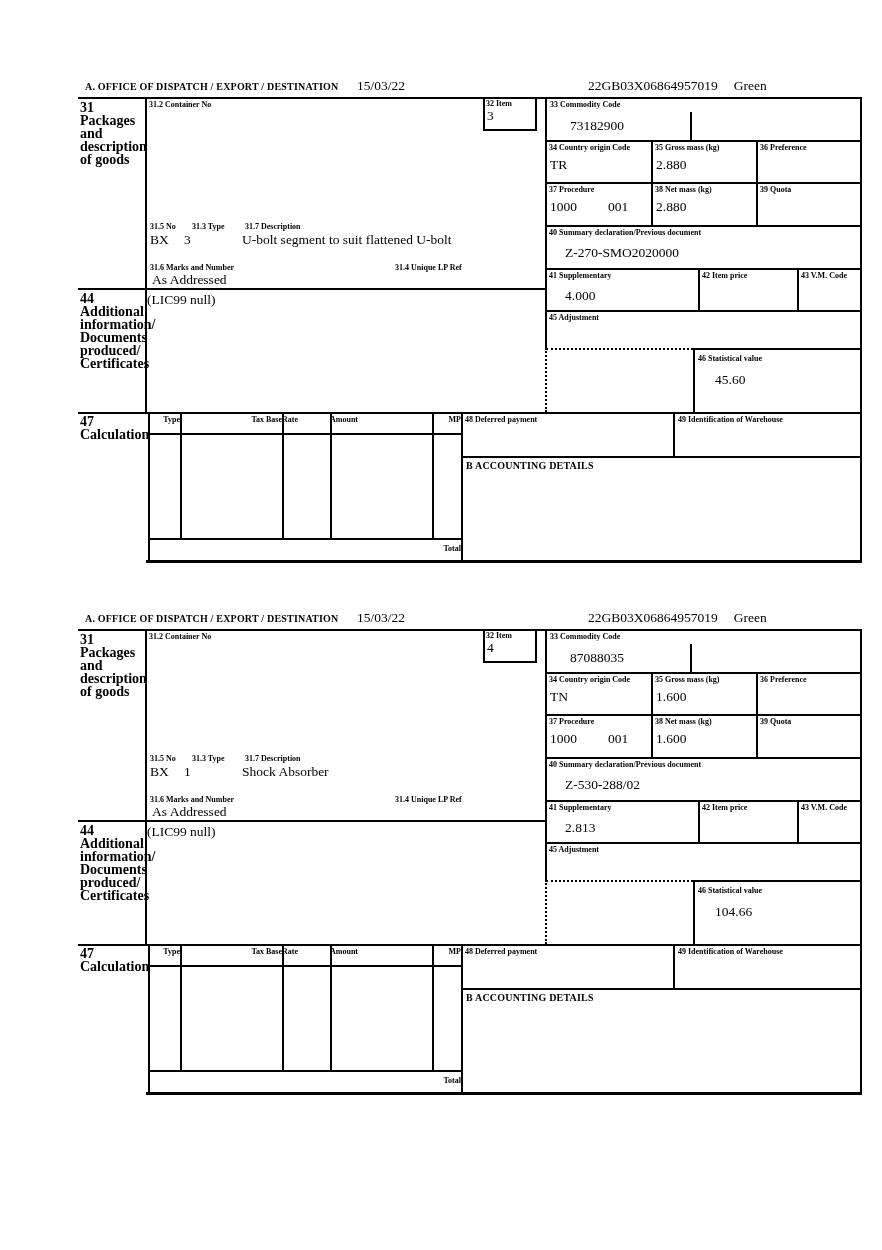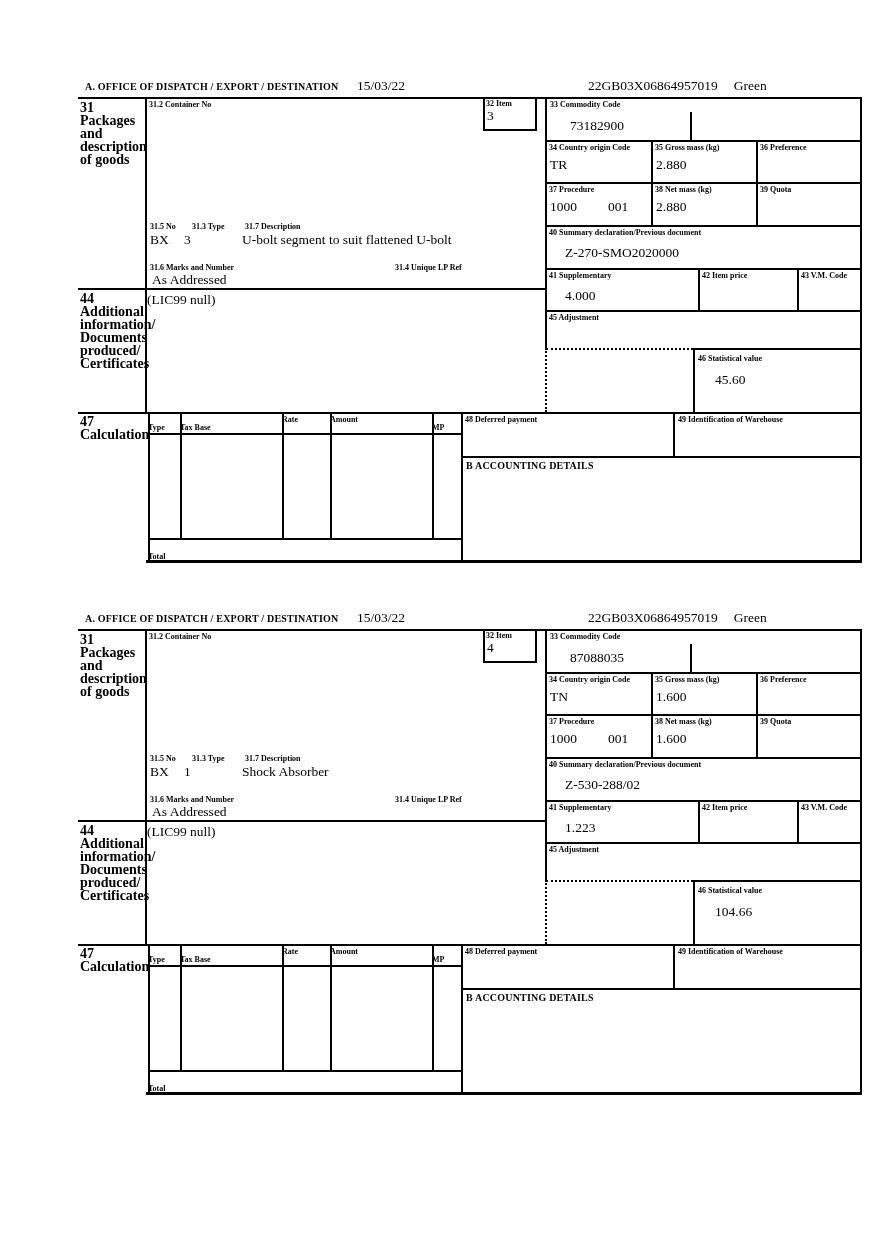--- a/index.html
+++ b/index.html
@@ -9,21 +9,21 @@
   .abs{position:absolute;white-space:nowrap;}
   .hl{position:absolute;height:0;border-top:2px solid #000;}
   .hl3{position:absolute;height:0;border-top:3px solid #000;}
   .vl{position:absolute;width:0;border-left:2px solid #000;}
   .hd{position:absolute;height:0;border-top:2px dotted #000;}
   .vd{position:absolute;width:0;border-left:2px dotted #000;}
   .lbl{font-size:8px;font-weight:bold;line-height:10px;}
   .lbl-block{font-size:14px;font-weight:bold;line-height:13px;white-space:normal;}
   .val{font-size:13.5px;line-height:15px;}
   .hdr{font-size:10px;font-weight:bold;letter-spacing:.2px;}
-  .ctr{text-align:left;margin-top:8px;}
+  .ctr{text-align:right;}
   .rgt{text-align:left;}
 </style>
 </head>
 <body>
 
 <div id="page">
 
     <div class="section" style="top: 78px;">
 
       <div class="abs hdr" style="left:85px;top:3px;">A.  OFFICE OF DISPATCH / EXPORT / DESTINATION</div>
@@ -239,21 +239,21 @@
       <div class="abs val" style="left:550px;top:121px;">1000</div>
       <div class="abs val" style="left:608px;top:121px;">001</div>
       <div class="abs lbl" style="left:655px;top:107px;">38 Net mass (kg)</div>
       <div class="abs val" style="left:656px;top:121px;">1.600</div>
       <div class="abs lbl" style="left:760px;top:107px;">39 Quota</div>
 
       <div class="abs lbl" style="left:549px;top:150px;">40 Summary declaration/Previous document</div>
       <div class="abs val" style="left:565px;top:167px;">Z-530-288/02</div>
 
       <div class="abs lbl" style="left:549px;top:193px;">41 Supplementary</div>
-      <div class="abs val" style="left:565px;top:210px;">1.223</div>
+      <div class="abs val" style="left:565px;top:210px;">2.813</div>
       <div class="abs lbl" style="left:702px;top:193px;">42 Item price</div>
       <div class="abs lbl" style="left:801px;top:193px;">43 V.M. Code</div>
 
       <div class="abs lbl" style="left:549px;top:235px;">45 Adjustment</div>
 
       <div class="abs lbl" style="left:698px;top:276px;">46 Statistical value</div>
       <div class="abs val" style="left:715px;top:294px;">104.66</div>
 
       <div class="abs lbl ctr" style="left:148px;top:337px;width:32px;">Type</div>
       <div class="abs lbl ctr" style="left:180px;top:337px;width:102px;">Tax Base</div>

